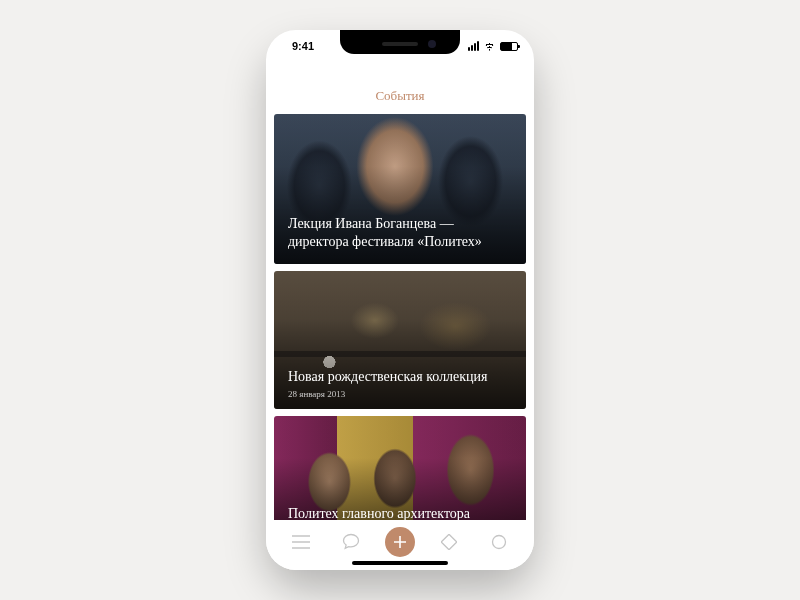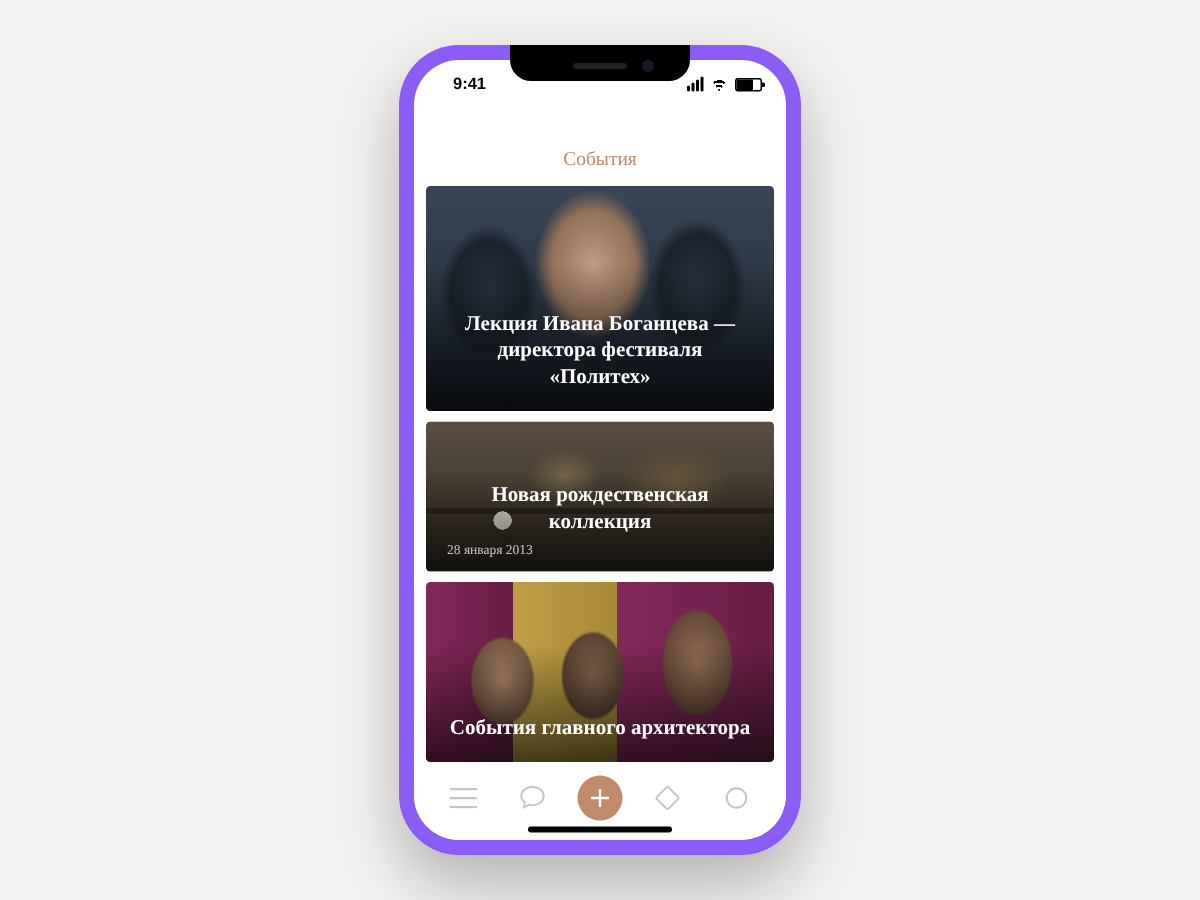--- a/index.html
+++ b/index.html
@@ -9,23 +9,22 @@
     background: #f2f1ef;
     display: flex;
     align-items: center;
     justify-content: center;
     font-family: Georgia, 'Times New Roman', serif;
     overflow: hidden;
   }
   .phone {
     width: 268px;
     height: 540px;
-    background: #8b5cf6;
+    background: #14532d;
     border-radius: 40px;
-    padding: 10px;
     position: relative;
     box-shadow: 0 20px 40px rgba(0,0,0,0.25);
   }
   .phone::before {
     content: '';
     position: absolute;
     top: 0; left: 50%;
     transform: translateX(-50%);
     width: 120px;
     height: 24px;
@@ -135,40 +134,39 @@
   .card::after {
     content:'';
     position:absolute;
     inset:0;
     background: linear-gradient(to bottom, rgba(0,0,0,0.05) 35%, rgba(0,0,0,0.65) 100%);
   }
   .card > * { position: relative; z-index: 2; }
   .card-title {
     font-size: 14px;
     line-height: 1.25;
-    font-weight: 700;
+    font-weight: 400;
     margin-bottom: 4px;
-    text-align: center;
   }
   .card-date {
     font-size: 9px;
     opacity: 0.75;
     font-family: Georgia, serif;
   }
 
   .card1 {
     height: 150px;
     background:
       radial-gradient(ellipse 70px 90px at 48% 35%, #c9a489 0%, #9a775d 40%, transparent 55%),
       radial-gradient(ellipse 50px 70px at 18% 48%, #2a3442 0%, #1c232e 50%, transparent 65%),
       radial-gradient(ellipse 50px 70px at 78% 45%, #2a3442 0%, #1c232e 50%, transparent 65%),
       linear-gradient(180deg, #3d4a5c 0%, #2b3644 55%, #1a212b 100%);
   }
   .card2 {
-    height: 100px;
+    height: 138px;
     background:
       radial-gradient(circle 10px at 22% 66%, #efe9df 0%, #efe9df 60%, transparent 62%),
       linear-gradient(180deg, transparent 58%, #2c2621 58%, #2c2621 62%, transparent 62%),
       radial-gradient(ellipse 60px 40px at 72% 40%, #6b5a3e 0%, transparent 60%),
       radial-gradient(ellipse 40px 30px at 40% 36%, #7a6a4c 0%, transparent 60%),
       linear-gradient(180deg, #5d5142 0%, #4a4034 45%, #352d24 100%);
   }
   .card3 {
     height: 120px;
     background:
@@ -247,21 +245,21 @@
       <div class="card card1">
         <div class="card-title">Лекция Ивана Боганцева — директора фестиваля «Политех»</div>
       </div>
 
       <div class="card card2">
         <div class="card-title">Новая рождественская коллекция</div>
         <div class="card-date">28 января 2013</div>
       </div>
 
       <div class="card card3">
-        <div class="card-title">События главного архитектора</div>
+        <div class="card-title">Политех главного архитектора</div>
       </div>
 
     </div>
 
     <div class="tabbar">
       <div class="tab">
         <svg width="18" height="14" viewBox="0 0 18 14" fill="none" stroke="currentColor" stroke-width="1.5">
             <line x1="0" y1="1" x2="18" y2="1"></line>
             <line x1="0" y1="7" x2="18" y2="7"></line>
             <line x1="0" y1="13" x2="18" y2="13"></line>

